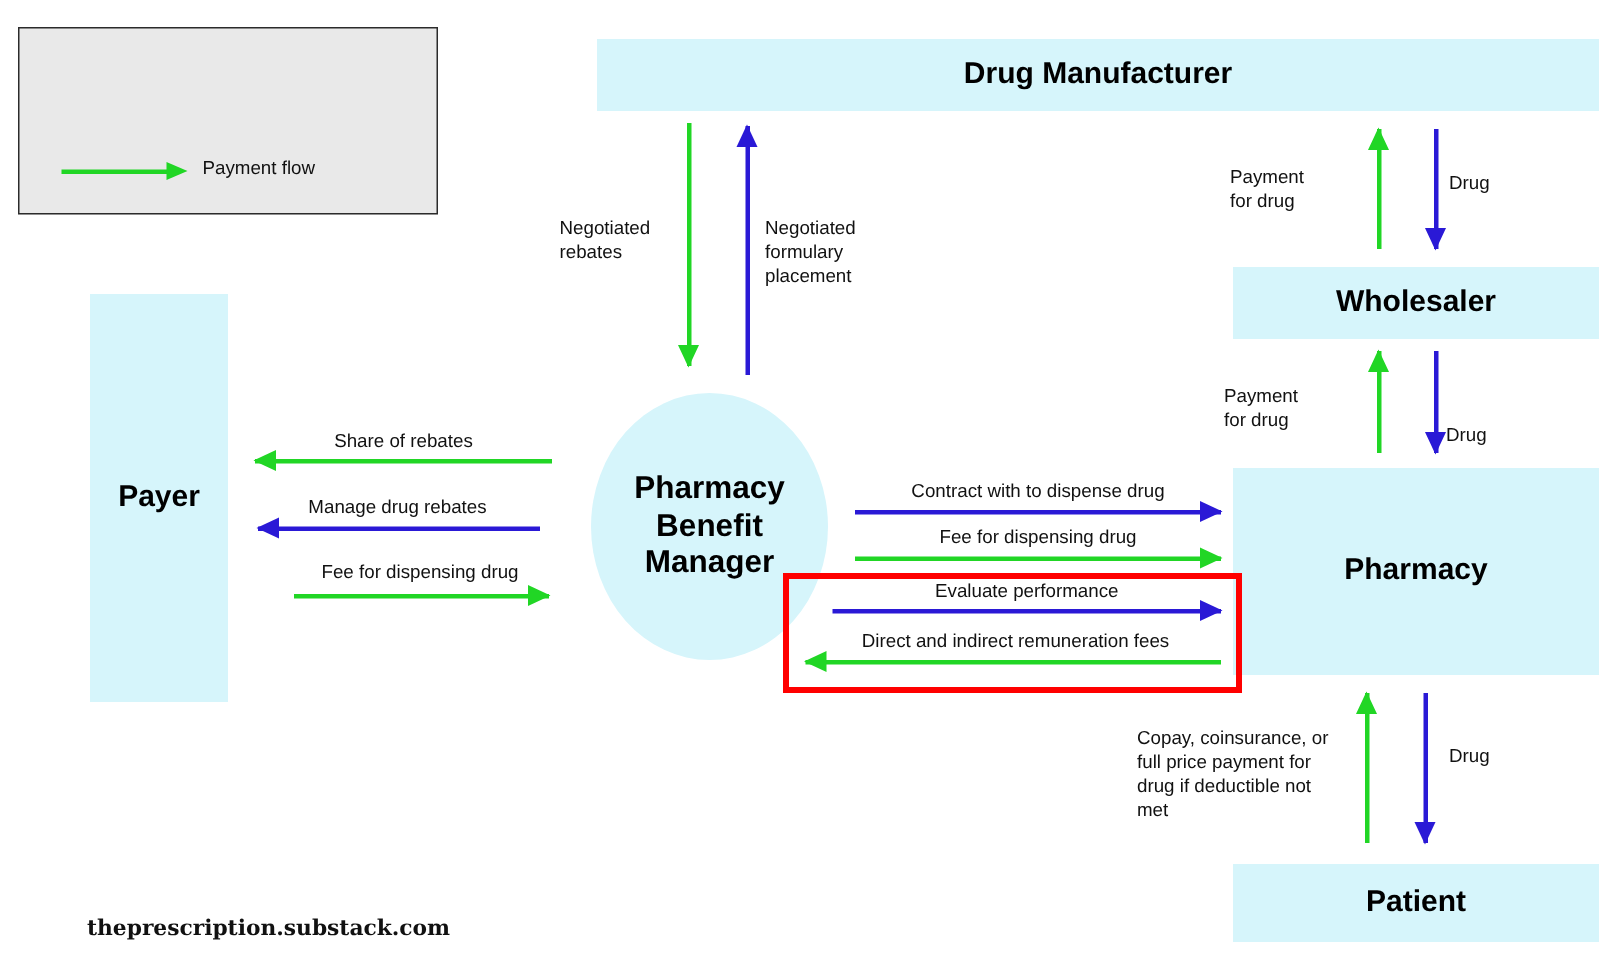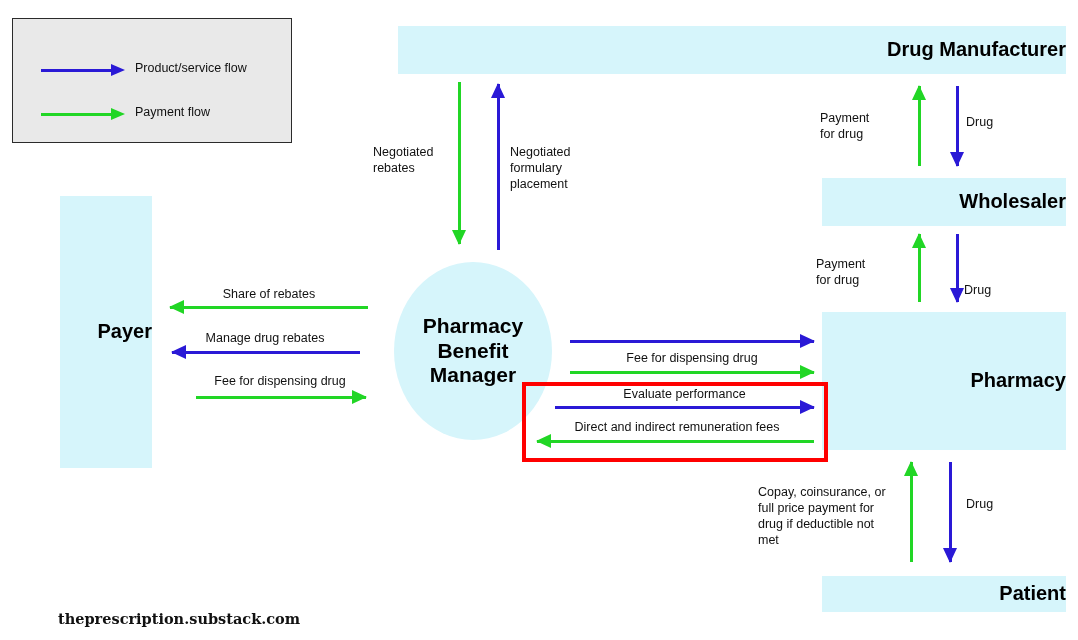--- a/index.html
+++ b/index.html
@@ -65,34 +65,34 @@
     border-top: 6.5px solid transparent;
     border-bottom: 6.5px solid transparent;
     border-left: 14px solid currentColor;
   }
   
   .node {
     position: absolute;
     background: #d6f5fb;
     display: flex;
     align-items: center;
-    justify-content: flex-end;
+    justify-content: center;
     box-sizing: border-box;
   }
   .node-label {
     font-size: 20px;
     font-weight: bold;
     color: #000;
     text-align: center;
     line-height: 1.18;
   }
   #node-manufacturer { left: 398px; top: 26px; width: 668px; height: 48px; }
   #node-wholesaler   { left: 822px; top: 178px; width: 244px; height: 48px; }
   #node-pharmacy     { left: 822px; top: 312px; width: 244px; height: 138px; }
-  #node-patient      { left: 822px; top: 576px; width: 244px; height: 36px; }
+  #node-patient      { left: 822px; top: 576px; width: 244px; height: 52px; }
   #node-payer        { left: 60px;  top: 196px; width: 92px;  height: 272px; }
   #node-pbm {
     left: 394px; top: 262px; width: 158px; height: 178px;
     background: #d6f5fb;
     border-radius: 50%;
   }
   #node-pbm .node-label { font-size: 21px; }
 
   
   .arrow { position: absolute; }
@@ -163,27 +163,20 @@
     color: #111;
     font-family: "DejaVu Serif", serif;
   }
 </style>
 </head>
 <body>
 
 <div id="canvas">
 
   <div id="legend">
-    <div class="legend-row r1">
-      <div class="legend-arrow" style="color:#2a19d6">
-        <div class="shaft" style="background:#2a19d6"></div>
-        <div class="head"></div>
-      </div>
-      <div class="legend-label">Product/service flow</div>
-    </div>
     <div class="legend-row r2">
       <div class="legend-arrow" style="color:#21d625">
         <div class="shaft" style="background:#21d625"></div>
         <div class="head"></div>
       </div>
       <div class="legend-label">Payment flow</div>
     </div>
   </div>
 
   <div class="node" id="node-manufacturer">
@@ -266,20 +259,21 @@
   <div class="arrow h-right" style="left:196px; top:396px; width:170px; color:#21d625">
     <div class="shaft" style="background:#21d625"></div>
     <div class="head"></div>
   </div>
   <div class="edge-label center" style="left:190px; top:373px; width:180px;">Fee for dispensing drug</div>
 
   <div class="arrow h-right" style="left:570px; top:340px; width:244px; color:#2a19d6">
     <div class="shaft" style="background:#2a19d6"></div>
     <div class="head"></div>
   </div>
+  <div class="edge-label center" style="left:570px; top:319px; width:244px;">Contract with to dispense drug</div>
 
   <div class="arrow h-right" style="left:570px; top:371px; width:244px; color:#21d625">
     <div class="shaft" style="background:#21d625"></div>
     <div class="head"></div>
   </div>
   <div class="edge-label center" style="left:570px; top:350px; width:244px;">Fee for dispensing drug</div>
 
   <div class="arrow h-right" style="left:555px; top:406px; width:259px; color:#2a19d6">
     <div class="shaft" style="background:#2a19d6"></div>
     <div class="head"></div>

